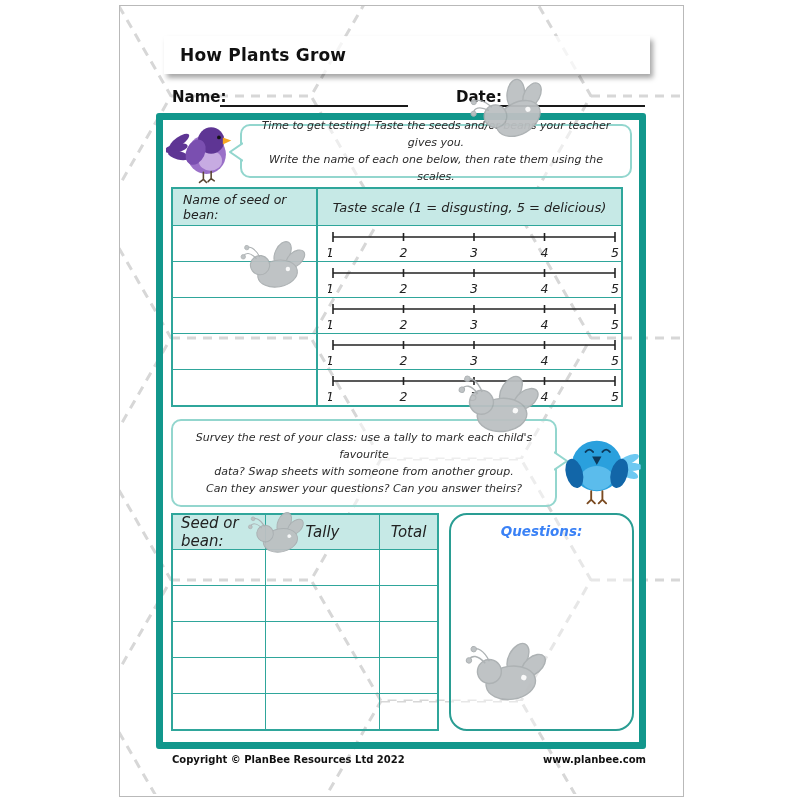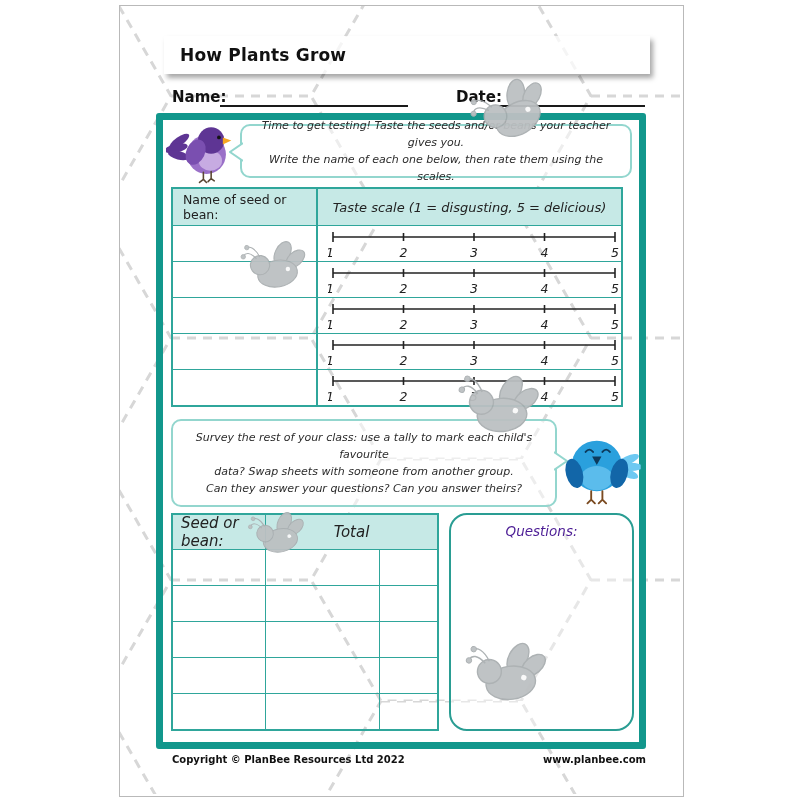--- a/index.html
+++ b/index.html
@@ -58,21 +58,21 @@
   .taste-table{
     position:absolute;left:51px;top:181px;width:452px;
     border:2px solid #2fa69b;box-sizing:border-box;background:transparent;
   }
   .t-head{
     display:flex;background:#c6e9e6;height:36px;box-sizing:border-box;
   }
   .t-head .c1{
     width:145px;box-sizing:border-box;border-right:2px solid #2fa69b;
     display:flex;align-items:center;padding-left:10px;
-    font-size:12.5px;font-weight:500;color:#222;
+    font-style:italic;font-size:12.5px;font-weight:500;color:#222;
   }
   .t-head .c2{
     flex:1;display:flex;align-items:center;justify-content:center;
     font-style:italic;font-size:13px;font-weight:500;color:#222;
   }
   .t1-row{display:flex;height:36px;border-top:1.5px solid #2fa69b;box-sizing:border-box;}
   .t1-row .c1{width:145px;box-sizing:border-box;border-right:2px solid #2fa69b;}
   .t1-row .c2{flex:1;position:relative;}
   .scale-svg{position:absolute;left:10px;top:3px;}
 
@@ -94,21 +94,21 @@
   .tt-head .tt-c2,.tt-head .tt-c3{justify-content:center;}
 
   
   .questions-box{
     position:absolute;left:329px;top:507px;width:185px;height:218px;
     border:2px solid #2a9d93;border-radius:18px;box-sizing:border-box;
     background:rgba(255,255,255,.4);
   }
   .questions-title{
     text-align:center;margin-top:8px;font-style:italic;font-size:13.5px;
-    font-weight:400;color:#4c1d95;
+    font-weight:700;color:#3b82f6;
   }
 
   
   .footer-copy{
     position:absolute;left:52px;top:748px;font-weight:bold;font-size:10px;color:#111;
   }
   .footer-site{
     position:absolute;right:37px;top:748px;font-weight:bold;font-size:10px;color:#111;
   }
 
@@ -322,20 +322,21 @@
       <div>data? Swap sheets with someone from another group.</div>
       <div>Can they answer your questions? Can you answer theirs?</div>
       <svg class="bubble-tail" style="right:-13px;top:30px;" width="14" height="20">
         <path d="M0,1 L13,10 L0,19" fill="#ffffff" stroke="#93d6ce" stroke-width="2"></path>
       </svg>
     </div>
 
     <div class="tally-table">
       <div class="tt-head">
         <div class="tt-c1">Seed or bean:</div>
+        <div class="tt-c2">Tally</div>
         <div class="tt-c3">Total</div>
       </div>
       <div id="tally-rows">
           <div class="tt-row">
             <div class="tt-c1"></div>
             <div class="tt-c2"></div>
             <div class="tt-c3"></div>
           </div>
           <div class="tt-row">
             <div class="tt-c1"></div>

